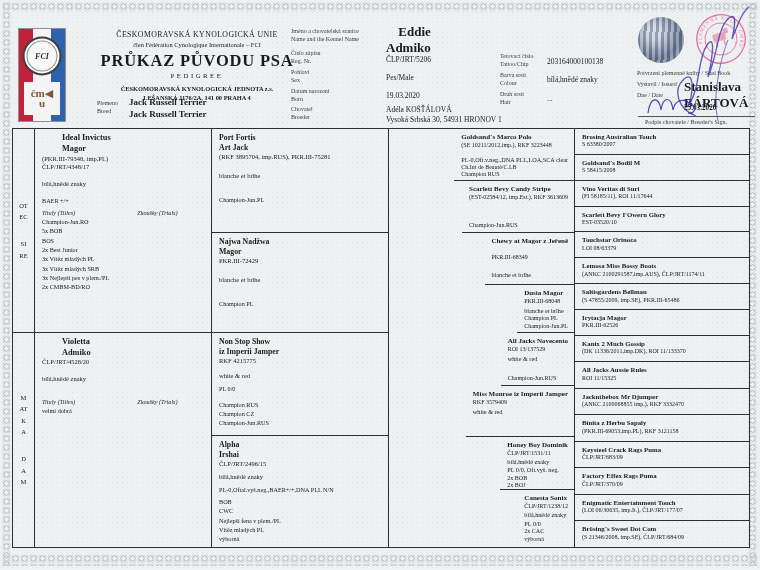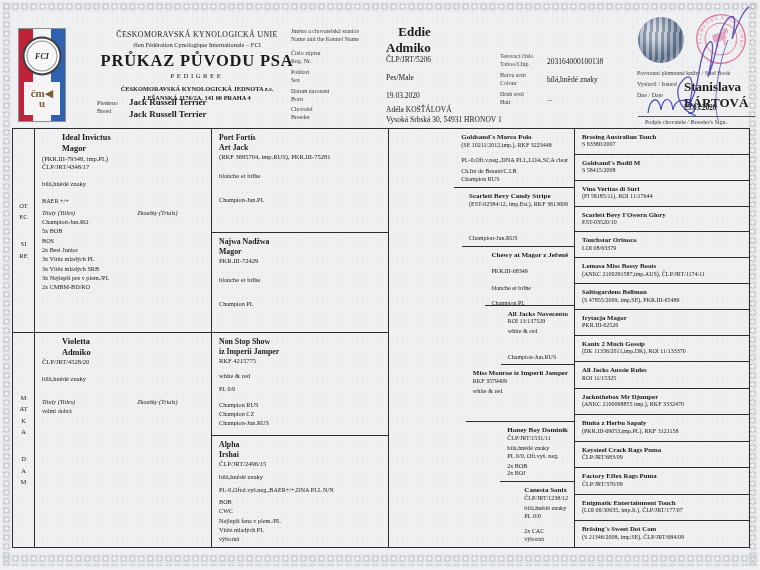--- a/index.html
+++ b/index.html
@@ -278,20 +278,27 @@
         <div class="l3 ml"></div>
         <div class="tlist-s ml">Champion-Jun.RUS</div>
       </div>
       <div class="tcell tcell-gg" style="flex:52 0 0;gap:8px;">
         <div class="nm-gg">Chewy at Magor z Jeřeně</div>
         <div class="rg-s">PKR.III-68349</div>
         <div class="l3 ml">blanche et brlhe</div>
         <div class="tlist-s ml">Champion PL
 Champion-Jun.PL</div>
       </div>
+      <div class="tcell tcell-gg" style="flex:47 0 0;">
+        <div class="nm-gg">Dusia Magor</div>
+        <div class="rg-s">PKR.III-68048</div>
+        <div class="l3 ml">blanche et brlhe</div>
+        <div class="tlist-s ml">Champion PL
+Champion-Jun.PL</div>
+      </div>
       <div class="tcell tcell-gg" style="flex:53 0 0;">
         <div class="nm-gg">All Jacks Novecento</div>
         <div class="rg-s">ROI 13/137529</div>
         <div class="l3 ml">white &amp; red</div>
         <div class="tlist-s ml">Champion-Jun.RUS</div>
       </div>
       <div class="tcell tcell-gg" style="flex:50 0 0;">
         <div class="nm-gg">Miss Monroe iz Imperii Jamper</div>
         <div class="rg-s">RKF 3579409</div>
         <div class="l3 ml">white &amp; red</div>

